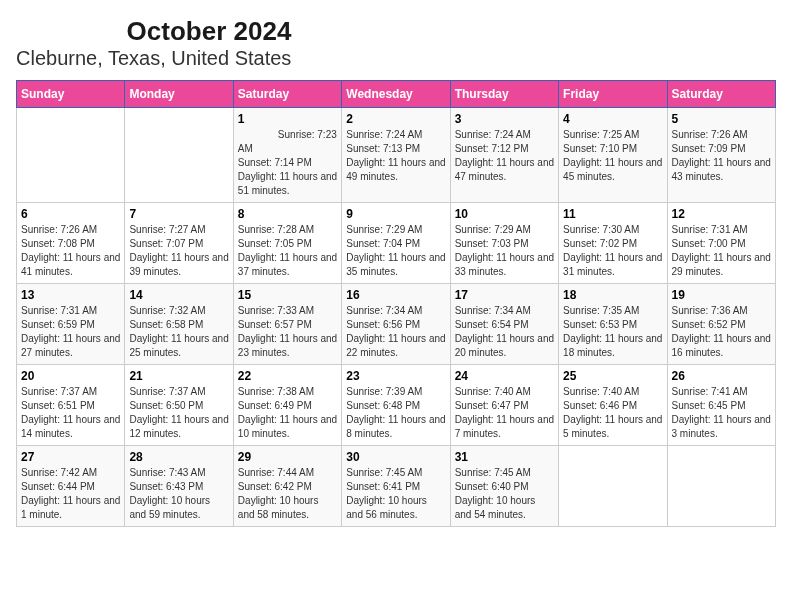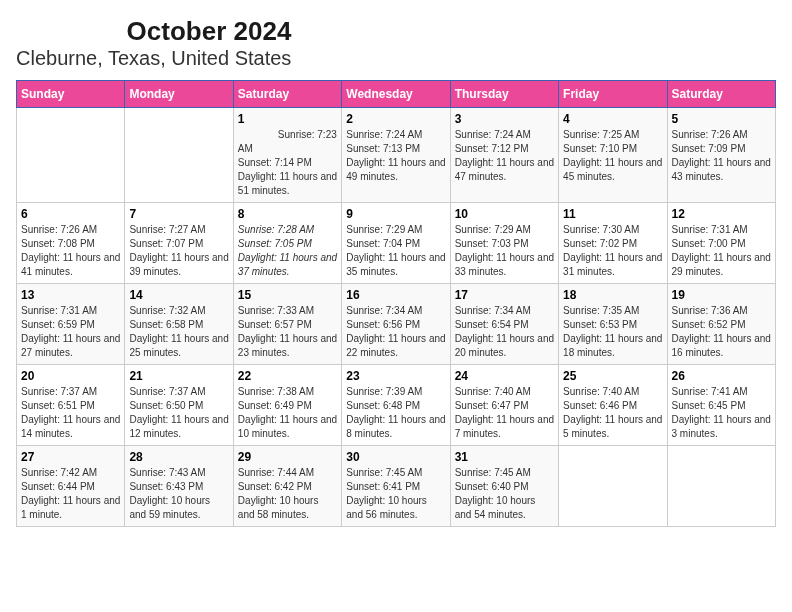--- a/index.html
+++ b/index.html
@@ -134,21 +134,21 @@
 Sunset: 7:09 PM
 Daylight: 11 hours and 43 minutes.</span></td>
       </tr>
       <tr>
         <td><span class="day-number">6</span><span class="day-info" style="white-space: pre-line;">Sunrise: 7:26 AM
 Sunset: 7:08 PM
 Daylight: 11 hours and 41 minutes.</span></td>
         <td><span class="day-number">7</span><span class="day-info" style="white-space: pre-line;">Sunrise: 7:27 AM
 Sunset: 7:07 PM
 Daylight: 11 hours and 39 minutes.</span></td>
-        <td><span class="day-number">8</span><span class="day-info" style="white-space: pre-line; font-style: italic;">Sunrise: 7:28 AM
+        <td><span class="day-number">8</span><span class="day-info" style="white-space: pre-line;">Sunrise: 7:28 AM
 Sunset: 7:05 PM
 Daylight: 11 hours and 37 minutes.</span></td>
         <td><span class="day-number">9</span><span class="day-info" style="white-space: pre-line;">Sunrise: 7:29 AM
 Sunset: 7:04 PM
 Daylight: 11 hours and 35 minutes.</span></td>
         <td><span class="day-number">10</span><span class="day-info" style="white-space: pre-line;">Sunrise: 7:29 AM
 Sunset: 7:03 PM
 Daylight: 11 hours and 33 minutes.</span></td>
         <td><span class="day-number">11</span><span class="day-info" style="white-space: pre-line;">Sunrise: 7:30 AM
 Sunset: 7:02 PM

